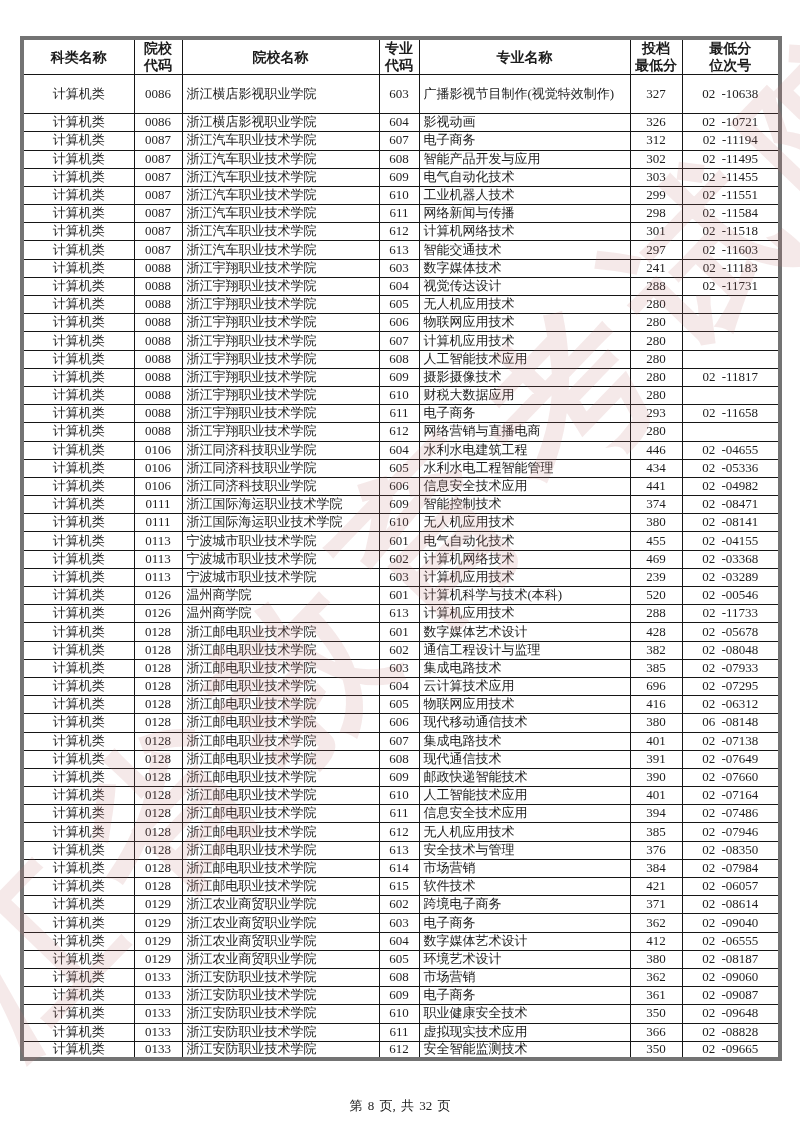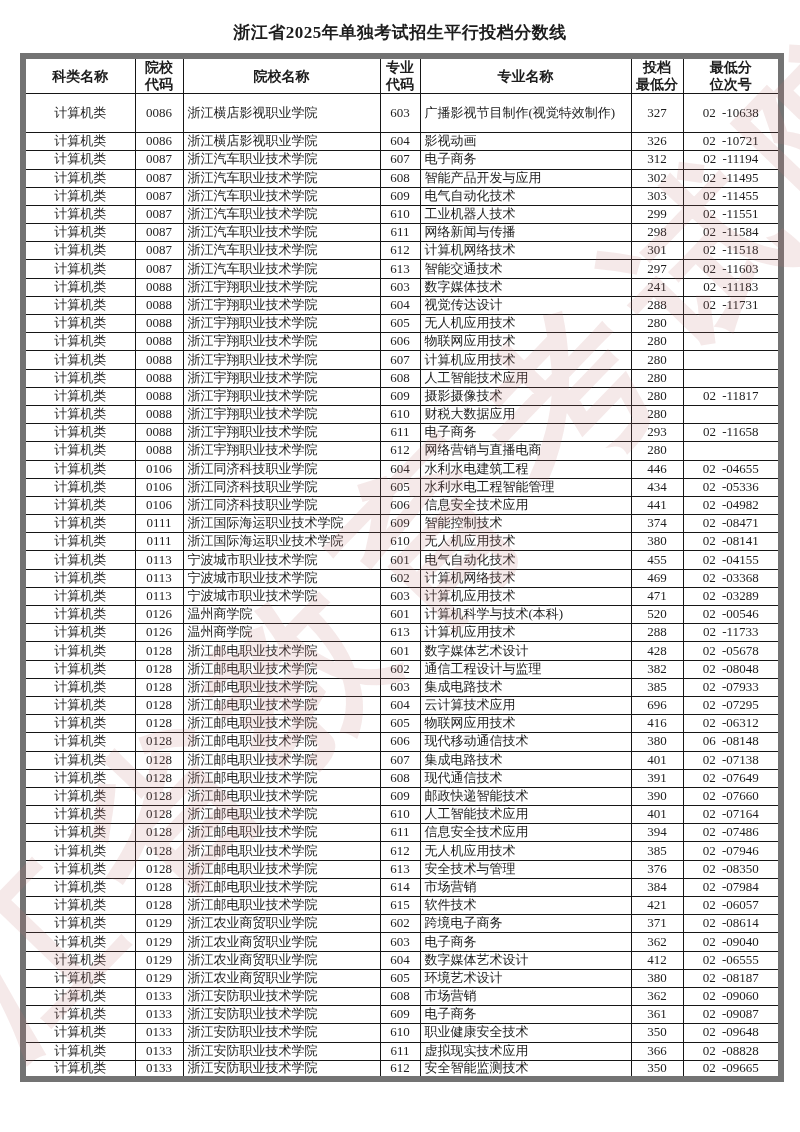--- a/index.html
+++ b/index.html
@@ -21,24 +21,24 @@
   .watermark{
     position:absolute;left:47%;top:53%;
     transform:translate(-50%,-50%) rotate(-46deg);
     font-size:168px;font-weight:bold;letter-spacing:26px;
     color:rgba(193,117,117,0.16);
     white-space:nowrap;
     z-index:3;pointer-events:none;
     user-select:none;
   }
   table.score-table{
-    position:absolute;top:53px;left:20px;
+    position:absolute;top:36px;left:20px;
     width:758px;
     border-collapse:collapse;table-layout:fixed;
-    border:6px solid #737373;
+    border:4px solid #737373;
     z-index:1;
   }
   .score-table th,.score-table td{
     border:1px solid #161616;
     overflow:hidden;
     padding:0 3px;
   }
   .score-table thead th{
     font-size:14px;font-weight:bold;text-align:center;
     white-space:pre-line;line-height:1.22;
@@ -60,21 +60,20 @@
     word-spacing:2px;
   }
 </style>
 </head>
 <body>
 
 <div class="page">
 
   <div class="watermark">浙江省教育考试院</div>
 
-  <h1 class="title">浙江省2025年单独考试招生平行投档分数线</h1>
 
   <table class="score-table">
     <colgroup>
       <col style="width:112px">
       <col style="width:48px">
       <col style="width:197px">
       <col style="width:40px">
       <col style="width:211px">
       <col style="width:52px">
       <col style="width:98px">
@@ -328,21 +327,21 @@
           <td class="col-major_name">计算机网络技术</td>
           <td class="col-min_score">469</td>
           <td class="col-rank">02 -03368</td>
         </tr>
         <tr>
           <td class="col-category">计算机类</td>
           <td class="col-college_code">0113</td>
           <td class="col-college_name">宁波城市职业技术学院</td>
           <td class="col-major_code">603</td>
           <td class="col-major_name">计算机应用技术</td>
-          <td class="col-min_score">471</td>
+          <td class="col-min_score">239</td>
           <td class="col-rank">02 -03289</td>
         </tr>
         <tr>
           <td class="col-category">计算机类</td>
           <td class="col-college_code">0126</td>
           <td class="col-college_name">温州商学院</td>
           <td class="col-major_code">601</td>
           <td class="col-major_name">计算机科学与技术(本科)</td>
           <td class="col-min_score">520</td>
           <td class="col-rank">02 -00546</td>
@@ -568,14 +567,15 @@
           <td class="col-college_code">0133</td>
           <td class="col-college_name">浙江安防职业技术学院</td>
           <td class="col-major_code">612</td>
           <td class="col-major_name">安全智能监测技术</td>
           <td class="col-min_score">350</td>
           <td class="col-rank">02 -09665</td>
         </tr>
       </tbody>
   </table>
 
+  <div class="footer">第 8 页, 共 32 页</div>
 
 </div>
 
 </body></html>

